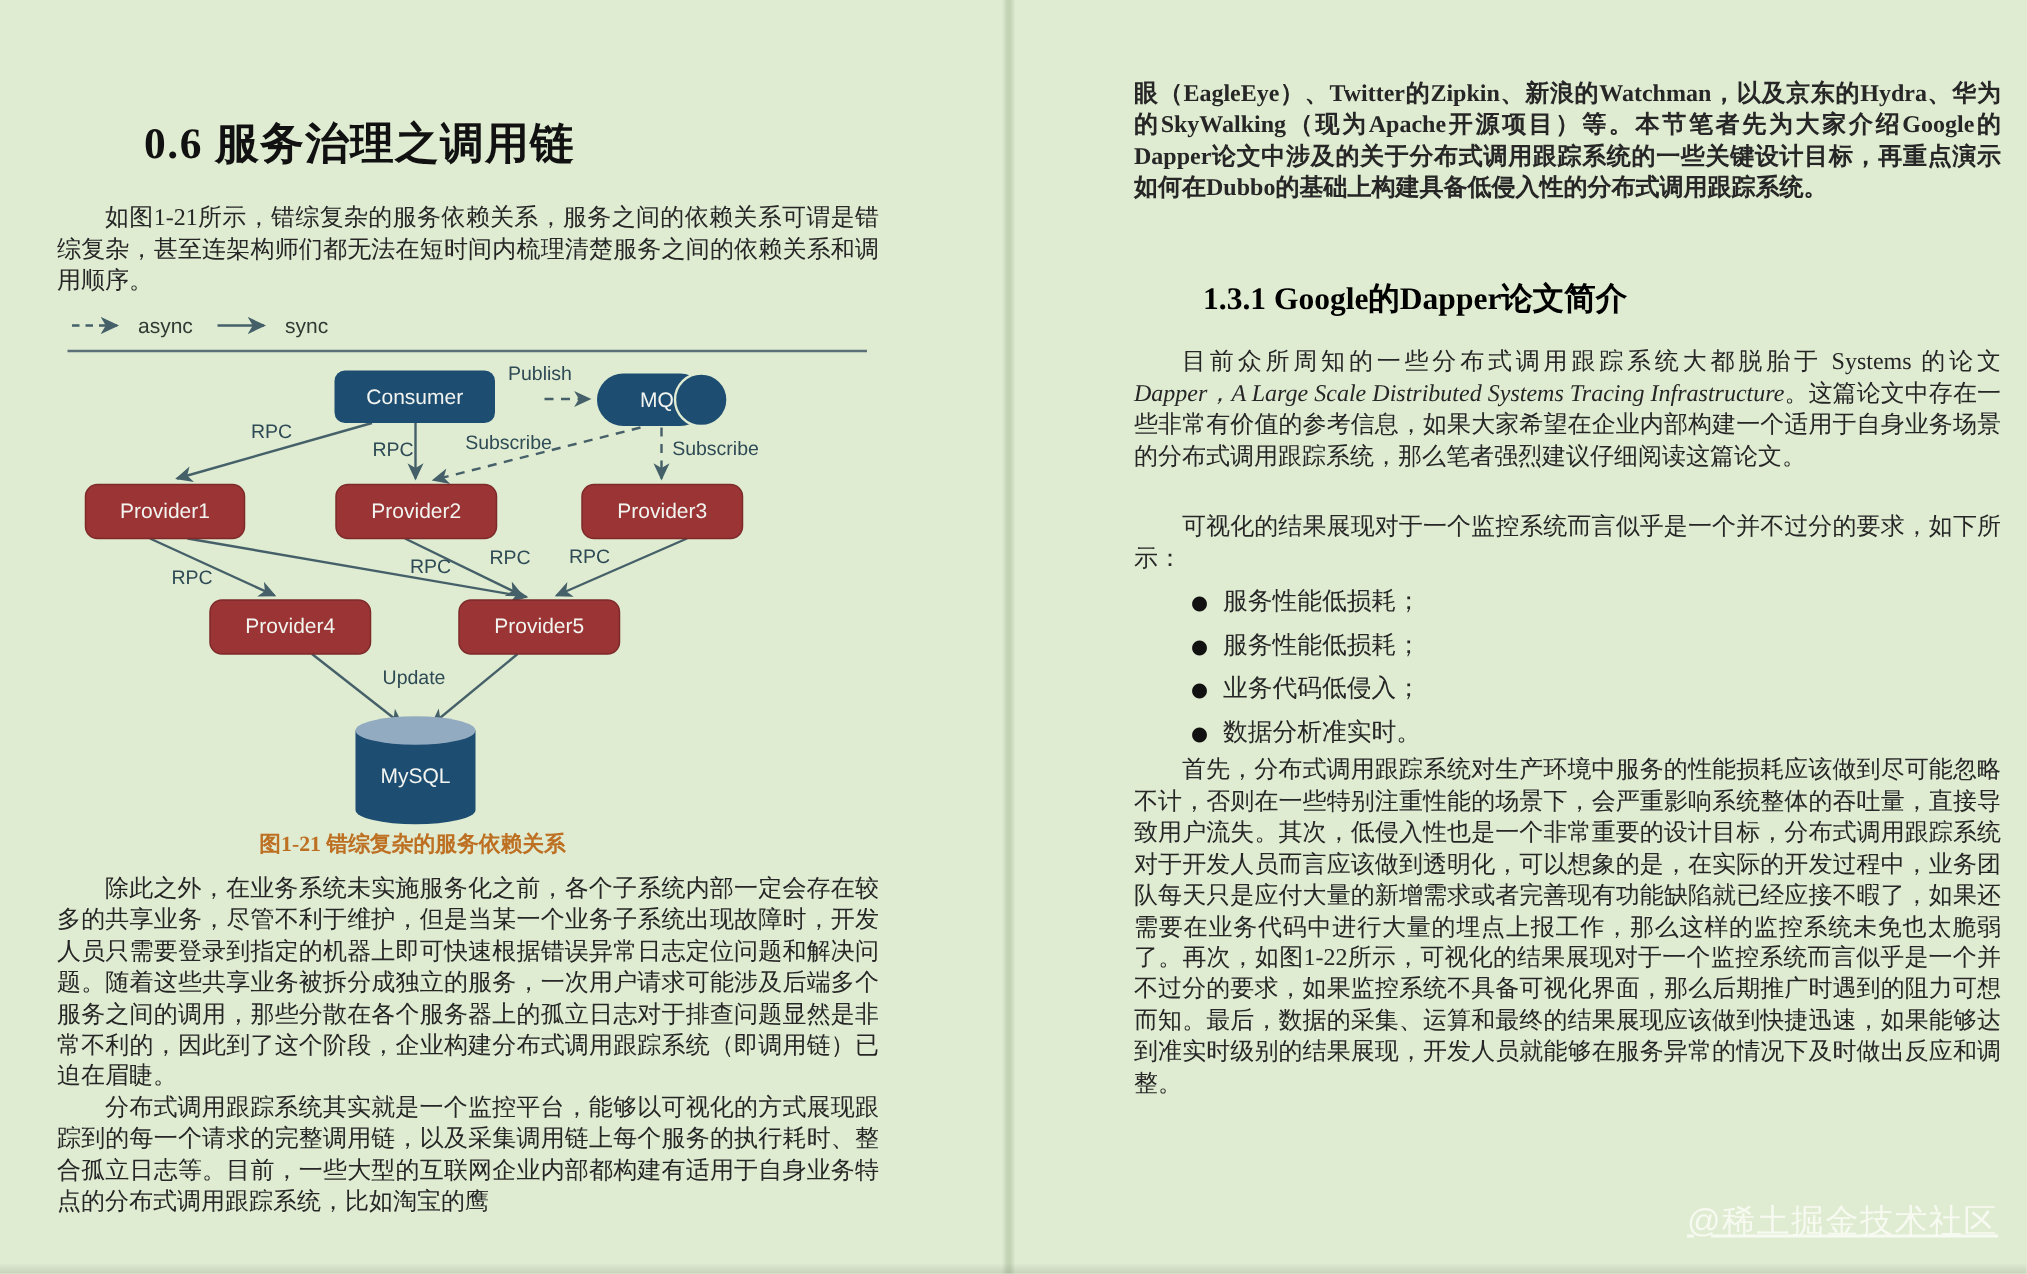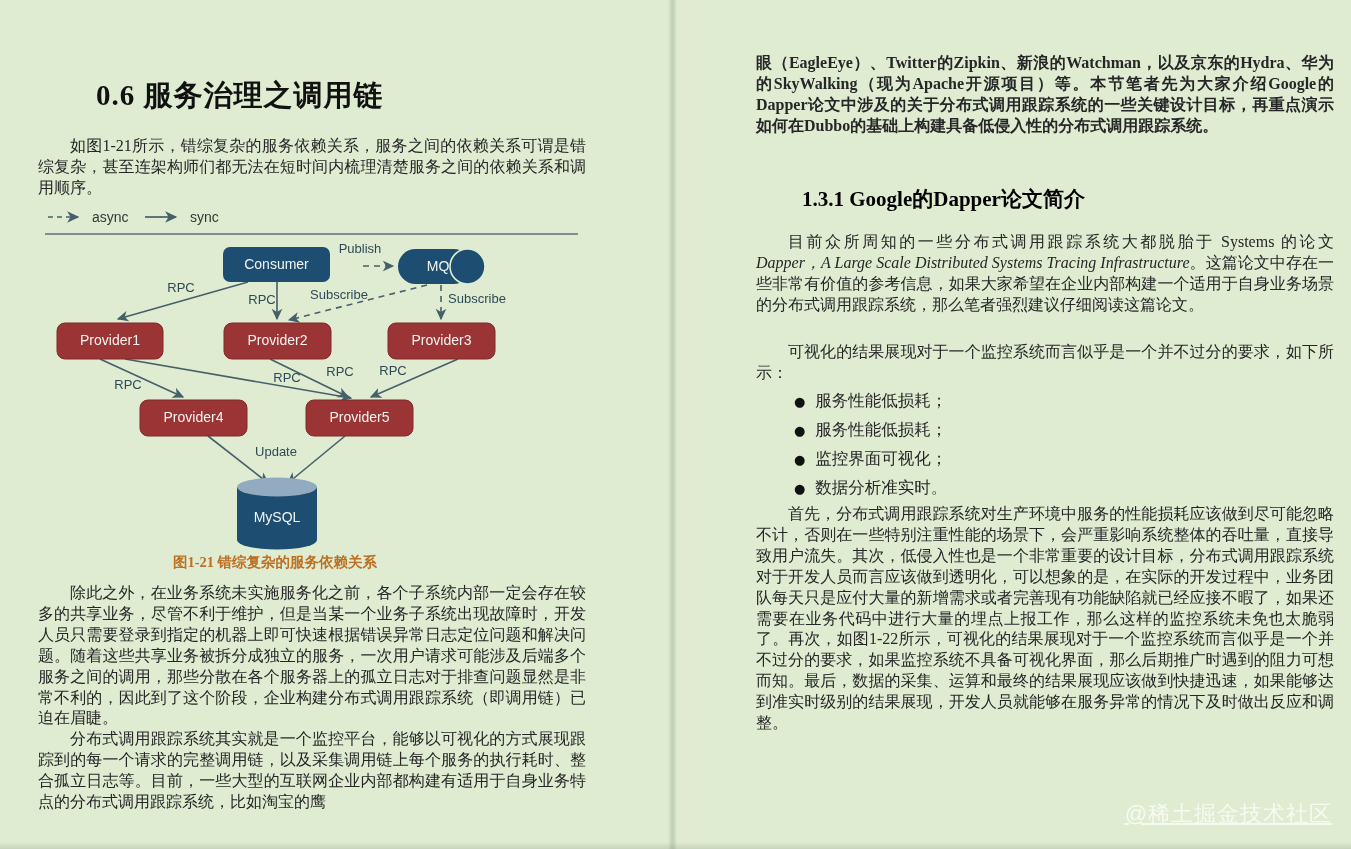--- a/index.html
+++ b/index.html
@@ -159,21 +159,21 @@
   <div class="bullet-row">
     <span class="bullet-dot">●</span>
     <span class="bullet-text">服务性能低损耗；</span>
   </div>
   <div class="bullet-row">
     <span class="bullet-dot">●</span>
     <span class="bullet-text">服务性能低损耗；</span>
   </div>
   <div class="bullet-row">
     <span class="bullet-dot">●</span>
-    <span class="bullet-text">监控界面可视化；</span>
+    <span class="bullet-text">业务代码低侵入；</span>
   </div>
   <div class="bullet-row">
     <span class="bullet-dot">●</span>
     <span class="bullet-text">数据分析准实时。</span>
   </div>
 </div>
 
 <div class="para p7 indent">首先，分布式调用跟踪系统对生产环境中服务的性能损耗应该做到尽可能忽略不计，否则在一些特别注重性能的场景下，会严重影响系统整体的吞吐量，直接导致用户流失。其次，低侵入性也是一个非常重要的设计目标，分布式调用跟踪系统对于开发人员而言应该做到透明化，可以想象的是，在实际的开发过程中，业务团队每天只是应付大量的新增需求或者完善现有功能缺陷就已经应接不暇了，如果还需要在业务代码中进行大量的埋点上报工作，那么这样的监控系统未免也太脆弱了。再次，如图1-22所示，可视化的结果展现对于一个监控系统而言似乎是一个并不过分的要求，如果监控系统不具备可视化界面，那么后期推广时遇到的阻力可想而知。最后，数据的采集、运算和最终的结果展现应该做到快捷迅速，如果能够达到准实时级别的结果展现，开发人员就能够在服务异常的情况下及时做出反应和调整。</div>
 
 <div class="watermark">@稀土掘金技术社区</div>

